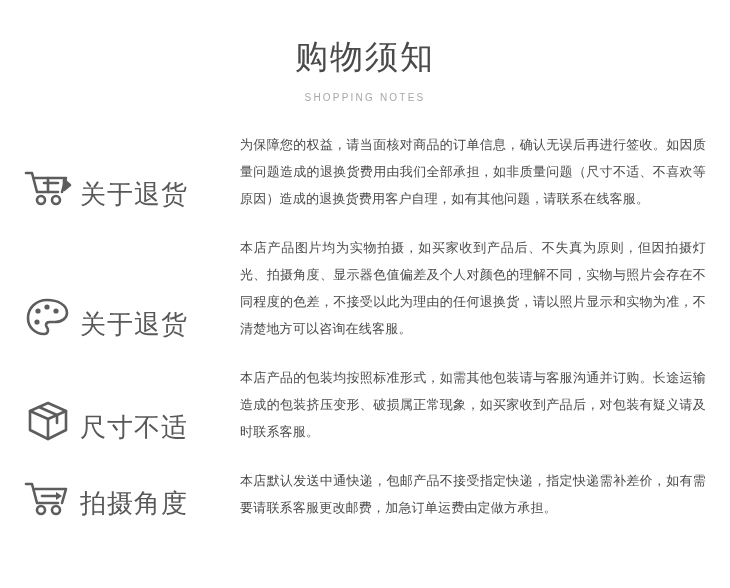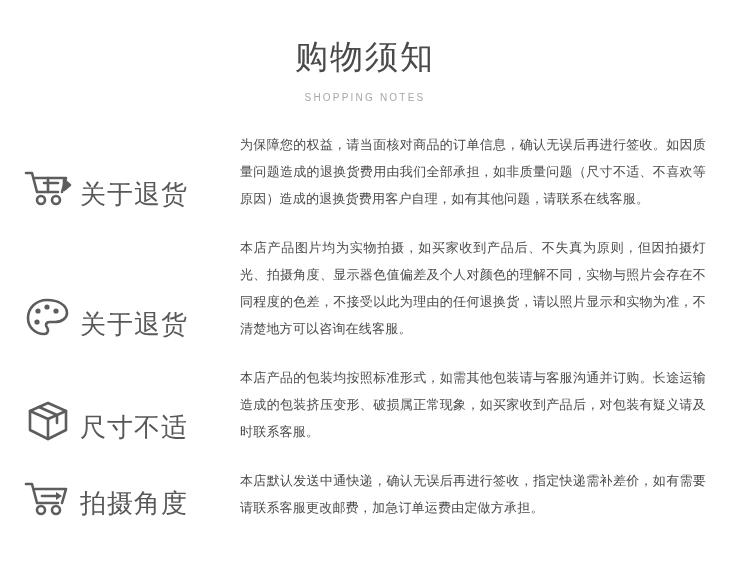--- a/index.html
+++ b/index.html
@@ -150,17 +150,17 @@
           </g>
           <circle cx="17" cy="34" r="4" fill="none" stroke="#5d5d5d" stroke-width="2.6"></circle>
           <circle cx="32" cy="34" r="4" fill="none" stroke="#5d5d5d" stroke-width="2.6"></circle>
           <g fill="none" stroke="#5d5d5d" stroke-width="2.6" stroke-linecap="round">
             <path d="M18 20 h14"></path>
           </g>
           <path d="M38 20 l-6 -4 v8 z" fill="#5d5d5d"></path>
         </svg>
       </div>
       <div class="sec-title">拍摄角度</div>
-      <div class="sec-body">本店默认发送中通快递，确认无误后再进行签收，指定快递需补差价，如有需要请联系客服更改邮费，加急订单运费由定做方承担。</div>
+      <div class="sec-body">本店默认发送中通快递，包邮产品不接受指定快递，指定快递需补差价，如有需要请联系客服更改邮费，加急订单运费由定做方承担。</div>
     </div>
 
   </div>
 </div>
 
 </body></html>

